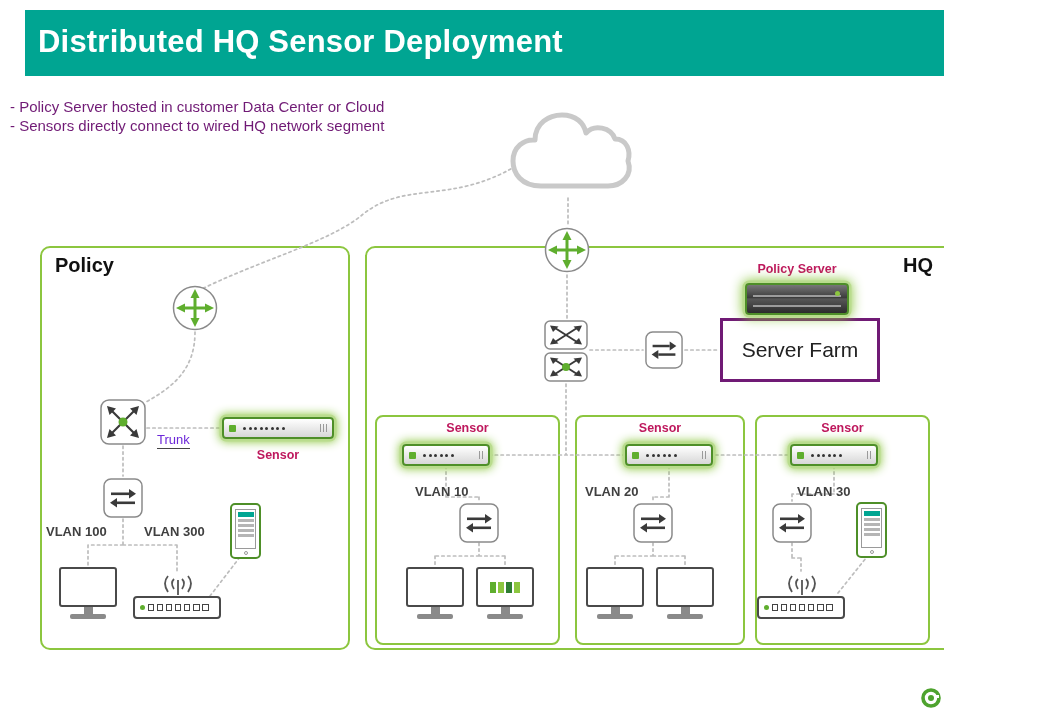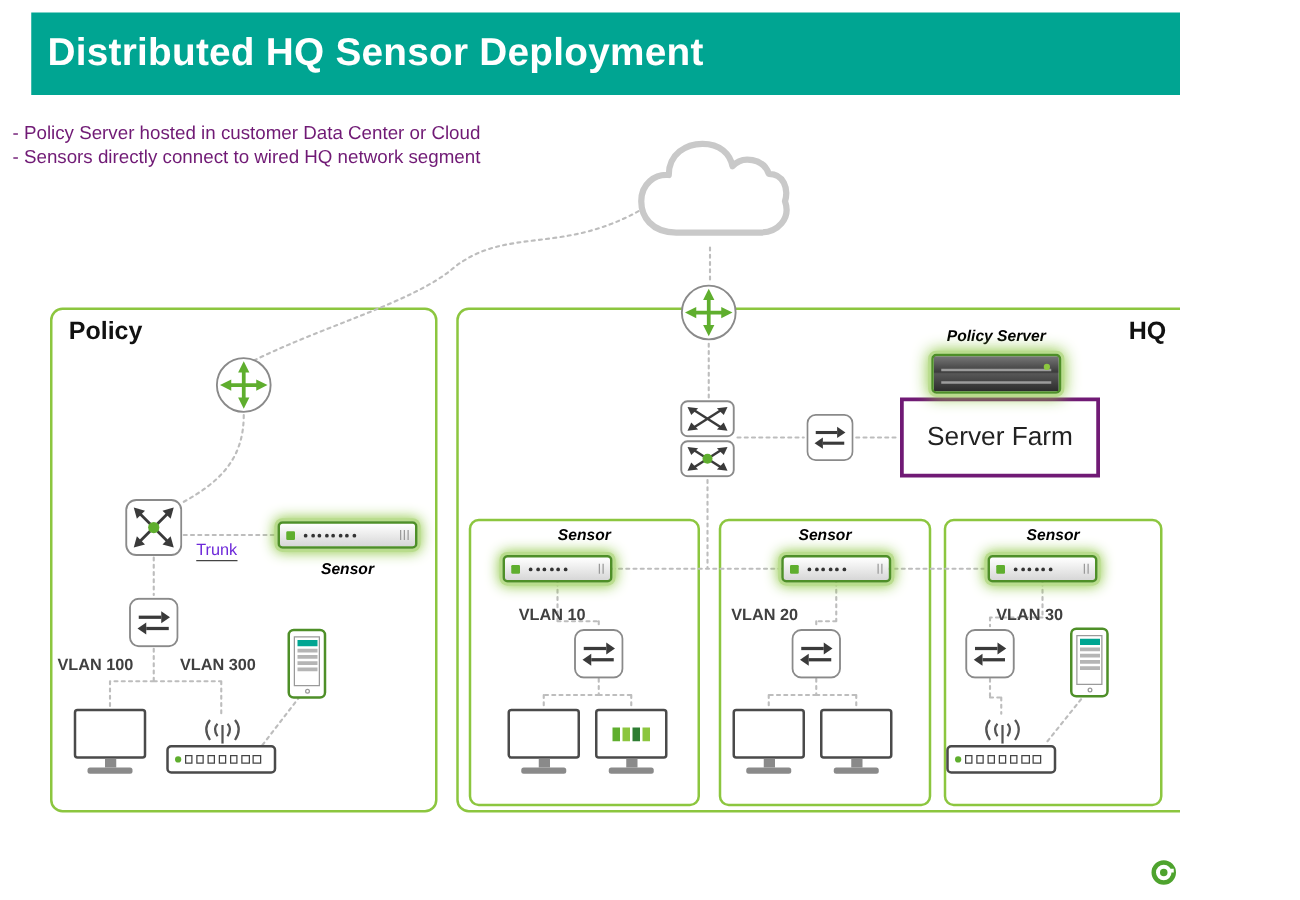--- a/index.html
+++ b/index.html
@@ -10,21 +10,21 @@
   .header-bar { position:absolute; left:25px; top:10px; width:1015px; height:66px; background:#00A592; z-index:1; }
   .title { position:absolute; left:13px; top:14px; color:#fff; font-size:31px; font-weight:bold; letter-spacing:.2px; }
 
   .notes { position:absolute; left:10px; top:97px; font-size:15px; color:#701a75; line-height:19px; z-index:3; }
 
   
   .gbox { position:absolute; border:2px solid #8CC63F; border-radius:10px; background:#fff; z-index:1; }
   .segbox { position:absolute; border:2px solid #8CC63F; border-radius:8px; background:#fff; z-index:1; }
   .box-label { position:absolute; font-size:20px; font-weight:bold; color:#111; z-index:3; }
 
-  .teal-label { position:absolute; color:#000000; font-weight:bold; font-size:12.5px; text-align:center; z-index:3;font-style:italic; }
+  .teal-label { position:absolute; color:#be185d; font-weight:bold; font-size:12.5px; text-align:center; z-index:3; }
   .vlan-label { position:absolute; font-size:13px; font-weight:bold; color:#404040; z-index:3; }
   .trunk-label { position:absolute; font-size:13px; color:#6d28d9; z-index:3; border-bottom:1.5px solid #444; padding-bottom:1px; }
 
   
   .wires { position:absolute; left:0; top:0; z-index:2; pointer-events:none; }
 
   
   .appliance { position:absolute; height:22px; border:2px solid #4e8f28; border-radius:4px;
     background:linear-gradient(#ffffff, #d7d7d7); display:flex; align-items:center; padding:0 5px; gap:3px; z-index:3;
     box-shadow:0 0 0 2.5px #b9dc8d, 0 0 10px 3px rgba(140,198,63,.95); }

